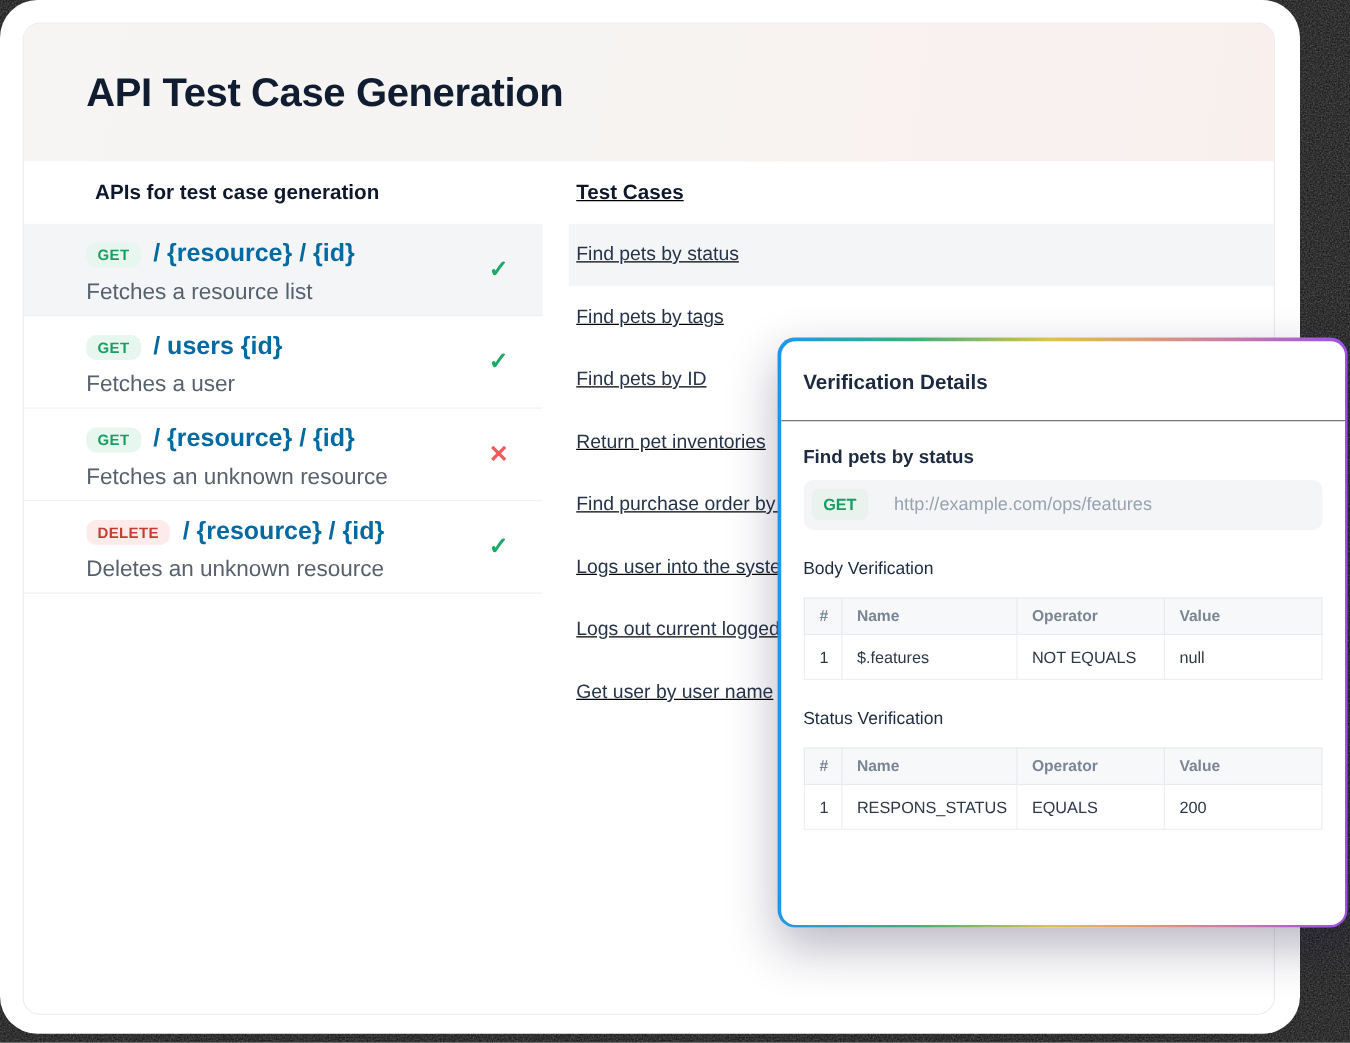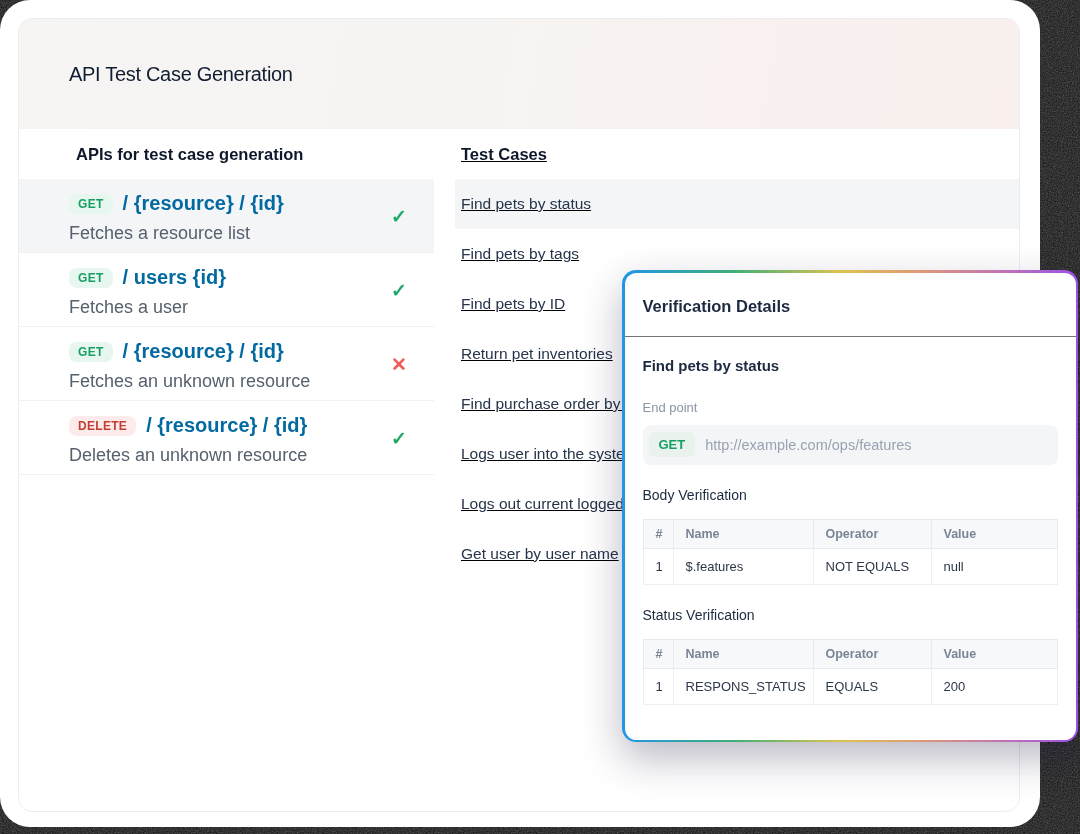--- a/index.html
+++ b/index.html
@@ -19,21 +19,21 @@
   
   .card{
     position:absolute;left:18px;top:18px;width:1002px;height:794px;
     background:#ffffff;border:1px solid #ecedef;border-radius:14px;
     overflow:hidden;z-index:2;box-sizing:border-box;
   }
   .card-header{
     height:110px;display:flex;align-items:center;padding-left:50px;
     background:linear-gradient(100deg,#f7f5f3 0%,#f6f4f2 45%,#f8f1ef 72%,#f9f0ee 100%);
   }
-  .page-title{font-size:20px;font-weight:400;color:#101d31;letter-spacing:-0.3px;}
+  .page-title{font-size:32px;font-weight:700;color:#101d31;letter-spacing:-0.3px;}
   .lists{display:flex;}
   .col-left{width:415px;flex:none;}
   .col-right{flex:1;margin-left:21px;min-width:0;text-decoration:underline;}
   .col-title{
     height:50px;display:flex;align-items:center;
     font-size:16.5px;font-weight:700;color:#0f172a;
   }
   .col-left .col-title{padding-left:57px;}
   .col-right .col-title{padding-left:6px;}
   
@@ -82,21 +82,21 @@
   .vd-test-name{font-size:15px;font-weight:700;color:#1c2a40;}
   .vd-endpoint-label{margin-top:26px;font-size:13px;color:#8a95a5;}
   .endpoint-box{
     margin-top:10px;height:40px;background:#f4f5f7;border-radius:8px;
     display:flex;align-items:center;padding:0 6px 0 6px;box-sizing:border-box;
   }
   .endpoint-method{
     font-size:13px;font-weight:700;color:#179e63;background:#eaf2ee;
     padding:6px 10px;border-radius:6px;line-height:1;
   }
-  .endpoint-url{margin-left:10px;font-size:14.5px;color:#98a2b0;}
+  .endpoint-url{margin-left:20px;font-size:14.5px;color:#98a2b0;}
   .vd-section-title{margin-top:22px;font-size:14px;font-weight:400;color:#1c2a40;}
   table.vtable{
     margin-top:16px;width:100%;border-collapse:collapse;table-layout:fixed;
     border:1px solid #e8ebee;
   }
   table.vtable th{
     background:#f7f8fa;color:#7a8595;font-size:12.5px;font-weight:600;
     text-align:left;padding:7px 12px;border:1px solid #e8ebee;height:14px;
   }
   table.vtable td{
@@ -196,21 +196,20 @@
         </div>
     </div>
   </div>
 </div>
 
 <div class="panel-border">
   <div class="panel">
     <div class="panel-title">Verification Details</div>
     <div class="panel-body">
       <div class="vd-test-name">Find pets by status</div>
-      <div class="vd-endpoint-label">End point</div>
 
       <div class="endpoint-box">
         <span class="endpoint-method">GET</span>
         <span class="endpoint-url">http://example.com/ops/features</span>
       </div>
 
       <div class="vd-section-title">Body Verification</div>
       <table class="vtable">
         <colgroup>
             <col class="c-num">

